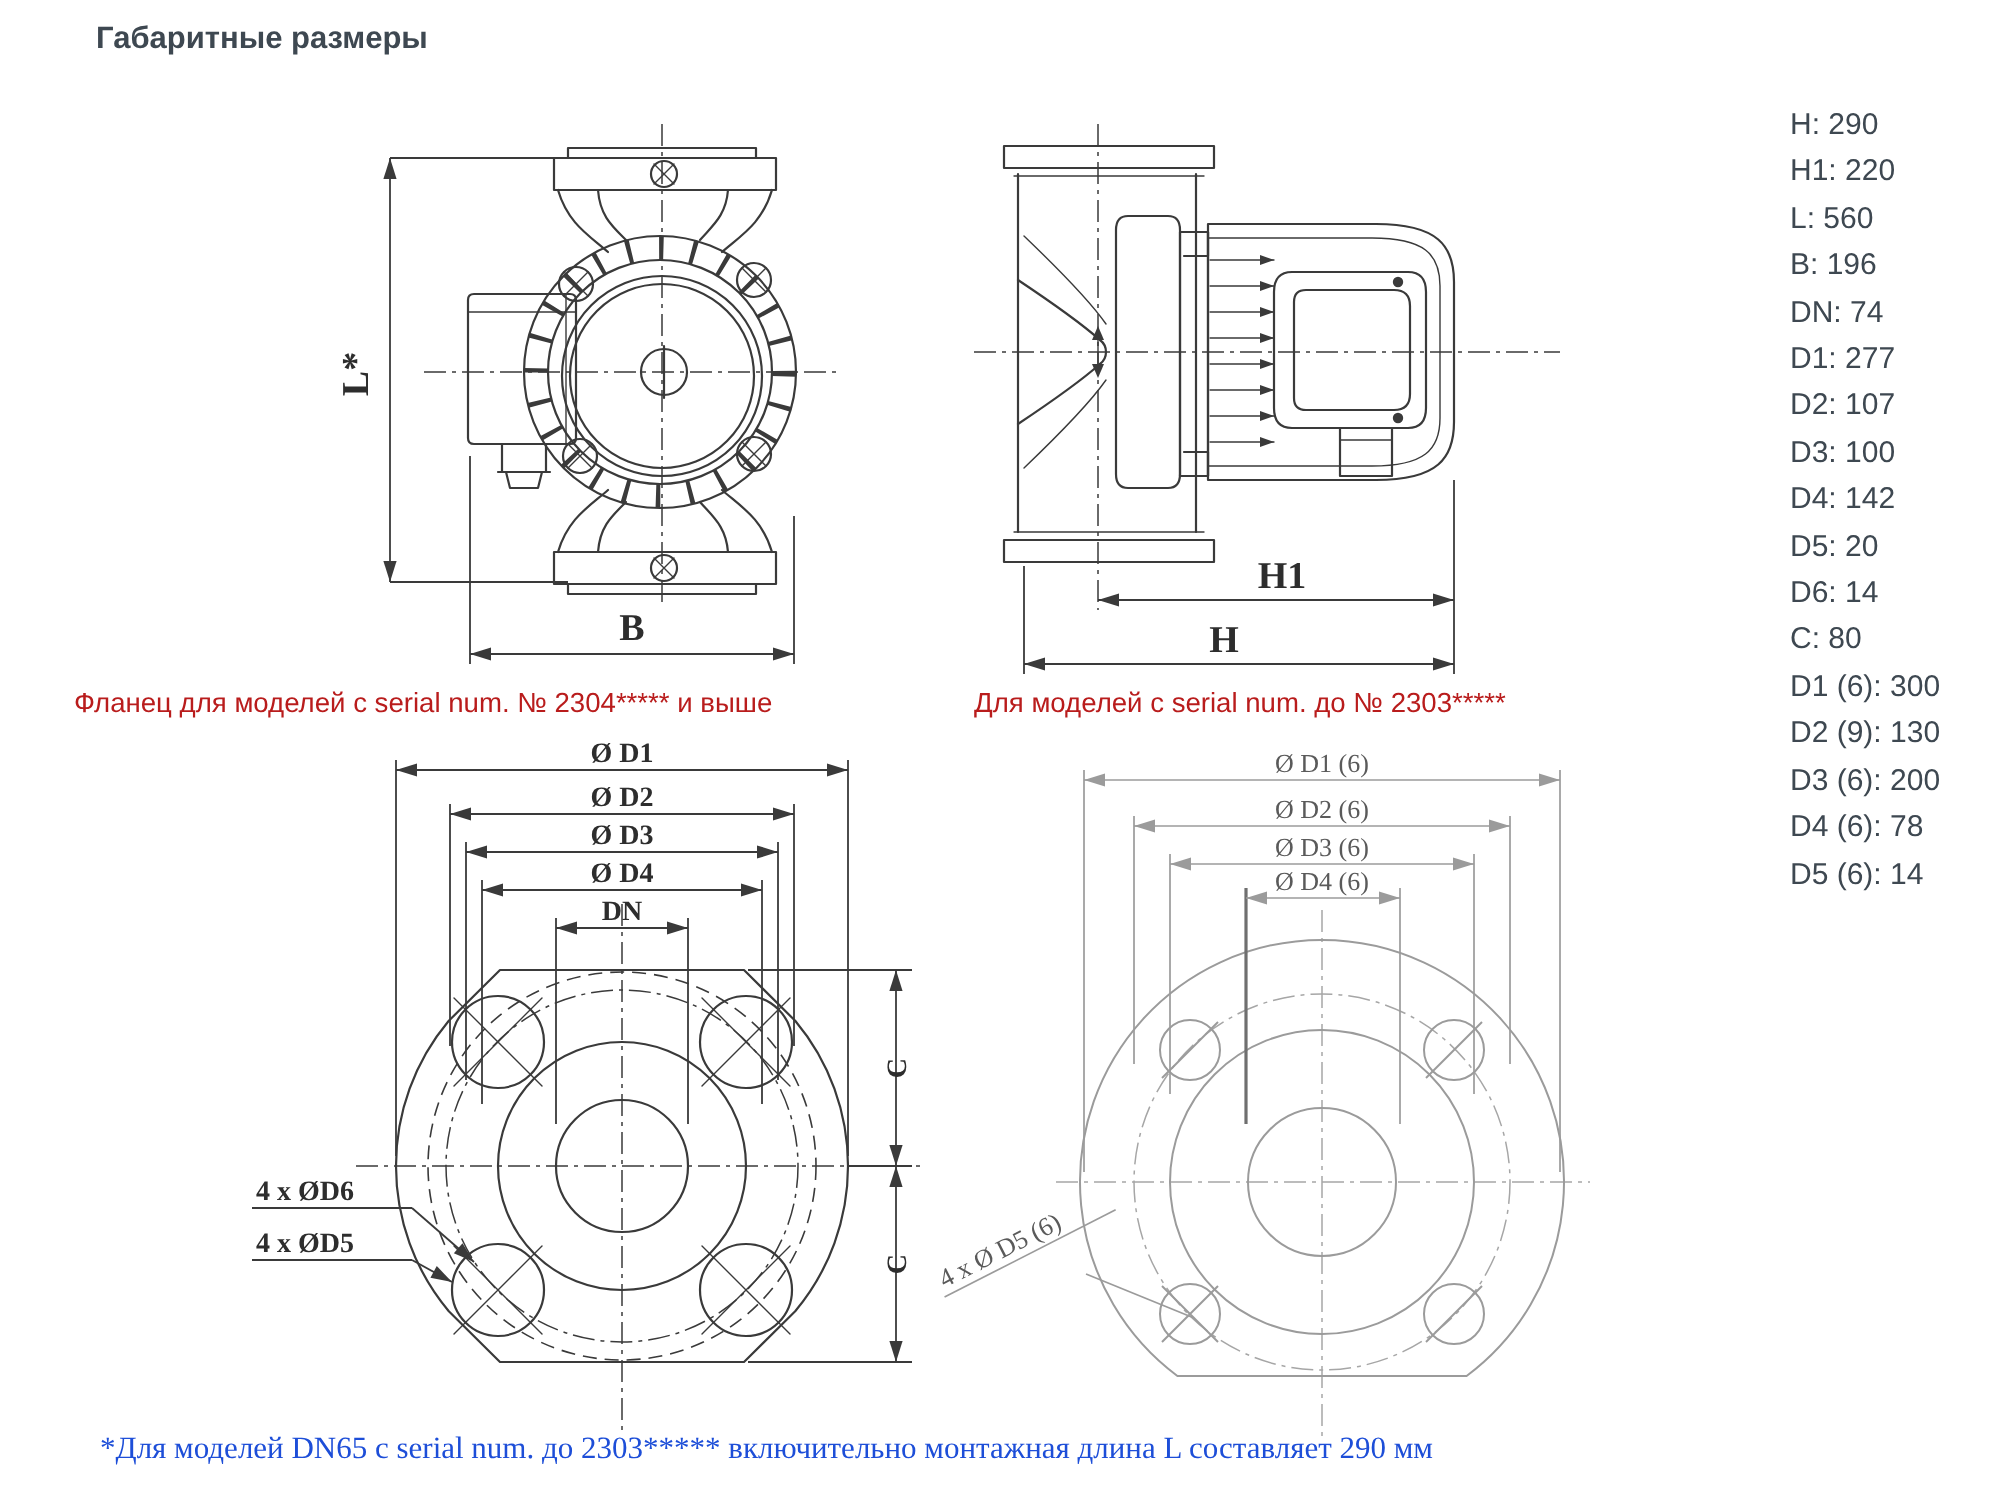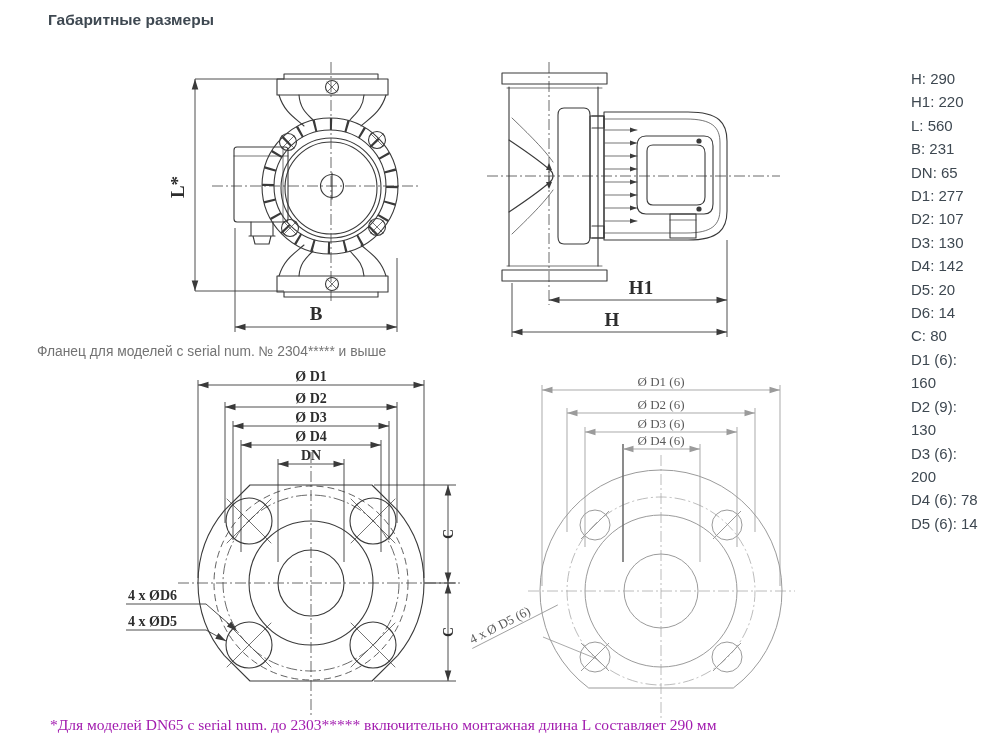--- a/index.html
+++ b/index.html
@@ -1,23 +1,23 @@
 <!DOCTYPE html>
 <html><head>
 <meta charset="utf-8">
 <style>
   html,body{margin:0;padding:0;background:#ffffff;width:1000px;height:751px;overflow:hidden;}
   .page{position:relative;width:1000px;height:751px;background:#fff;}
   .title{position:absolute;left:48px;top:11px;font:bold 15.5px "Liberation Sans",sans-serif;color:#3e4851;}
-  .dims{position:absolute;left:895px;top:51px;list-style:none;margin:16px;padding:0;
+  .dims{position:absolute;left:895px;top:51px;list-style:none;margin:0;padding:0;
         font:15px/23.4px "Liberation Sans",sans-serif;color:#3e4851;}
-  .caption{position:absolute;font:13.8px "Liberation Sans",sans-serif;color:#737373;white-space:nowrap;}
+  .caption{position:absolute;font:13.8px "Liberation Sans",sans-serif;color:#b91c1c;white-space:nowrap;}
   .cap-left{left:37px;top:344px;}
   .cap-right{left:487px;top:344px;}
-  .footnote{position:absolute;left:50px;top:716px;font:15.5px "Liberation Serif",serif;color:#a21caf;white-space:nowrap;}
+  .footnote{position:absolute;left:50px;top:716px;font:15.5px "Liberation Serif",serif;color:#1d4ed8;white-space:nowrap;}
   svg.draw{position:absolute;left:0;top:0;}
   .s{stroke:#3a3a3a;stroke-width:1.1;fill:none;stroke-linejoin:round;stroke-linecap:round;}
   .thin{stroke-width:0.7;}
   .teeth{stroke:#3a3a3a;fill:none;stroke-width:12;stroke-dasharray:2.2 14;}
   .cl{stroke:#3a3a3a;stroke-width:0.75;fill:none;stroke-dasharray:11 3 2 3;}
   .dim{stroke:#3a3a3a;stroke-width:0.9;fill:none;}
   .dash{stroke:#3a3a3a;stroke-width:0.8;fill:none;stroke-dasharray:7 4;}
   .ol{stroke:#9b9b9b;stroke-width:1;fill:none;stroke-linejoin:round;}
   .clL{stroke:#a6a6a6;stroke-width:0.75;fill:none;stroke-dasharray:11 3 2 3;}
   .dimL{stroke:#9b9b9b;stroke-width:0.85;fill:none;}
@@ -30,37 +30,38 @@
 <body>
 
 <div class="page">
 
   <div class="title">Габаритные размеры</div>
 
   <ul class="dims">
     <li>H: 290</li>
     <li>H1: 220</li>
     <li>L: 560</li>
-    <li>B: 231</li>
-    <li>DN: 65</li>
+    <li>B: 196</li>
+    <li>DN: 74</li>
     <li>D1: 277</li>
     <li>D2: 107</li>
-    <li>D3: 130</li>
+    <li>D3: 100</li>
     <li>D4: 142</li>
     <li>D5: 20</li>
     <li>D6: 14</li>
     <li>C: 80</li>
-    <li>D1 (6): 160</li>
+    <li>D1 (6): 300</li>
     <li>D2 (9): 130</li>
     <li>D3 (6): 200</li>
     <li>D4 (6): 78</li>
     <li>D5 (6): 14</li>
   </ul>
 
   <div class="caption cap-left">Фланец для моделей с serial num. № 2304***** и выше</div>
+  <div class="caption cap-right">Для моделей с serial num. до № 2303*****</div>
   <div class="footnote">*Для моделей DN65 с serial num. до 2303***** включительно монтажная длина L составляет 290 мм</div>
 
   <svg class="draw" width="1000" height="751" viewBox="0 0 1000 751">
     <defs>
       <marker id="aE" markerUnits="userSpaceOnUse" markerWidth="12" markerHeight="9" refX="11" refY="4.5" orient="auto">
         <path d="M0.5,1.2 L11,4.5 L0.5,7.8 Z" fill="#3a3a3a"></path>
       </marker>
       <marker id="aS" markerUnits="userSpaceOnUse" markerWidth="12" markerHeight="9" refX="1" refY="4.5" orient="auto">
         <path d="M11.5,1.2 L1,4.5 L11.5,7.8 Z" fill="#3a3a3a"></path>
       </marker>

